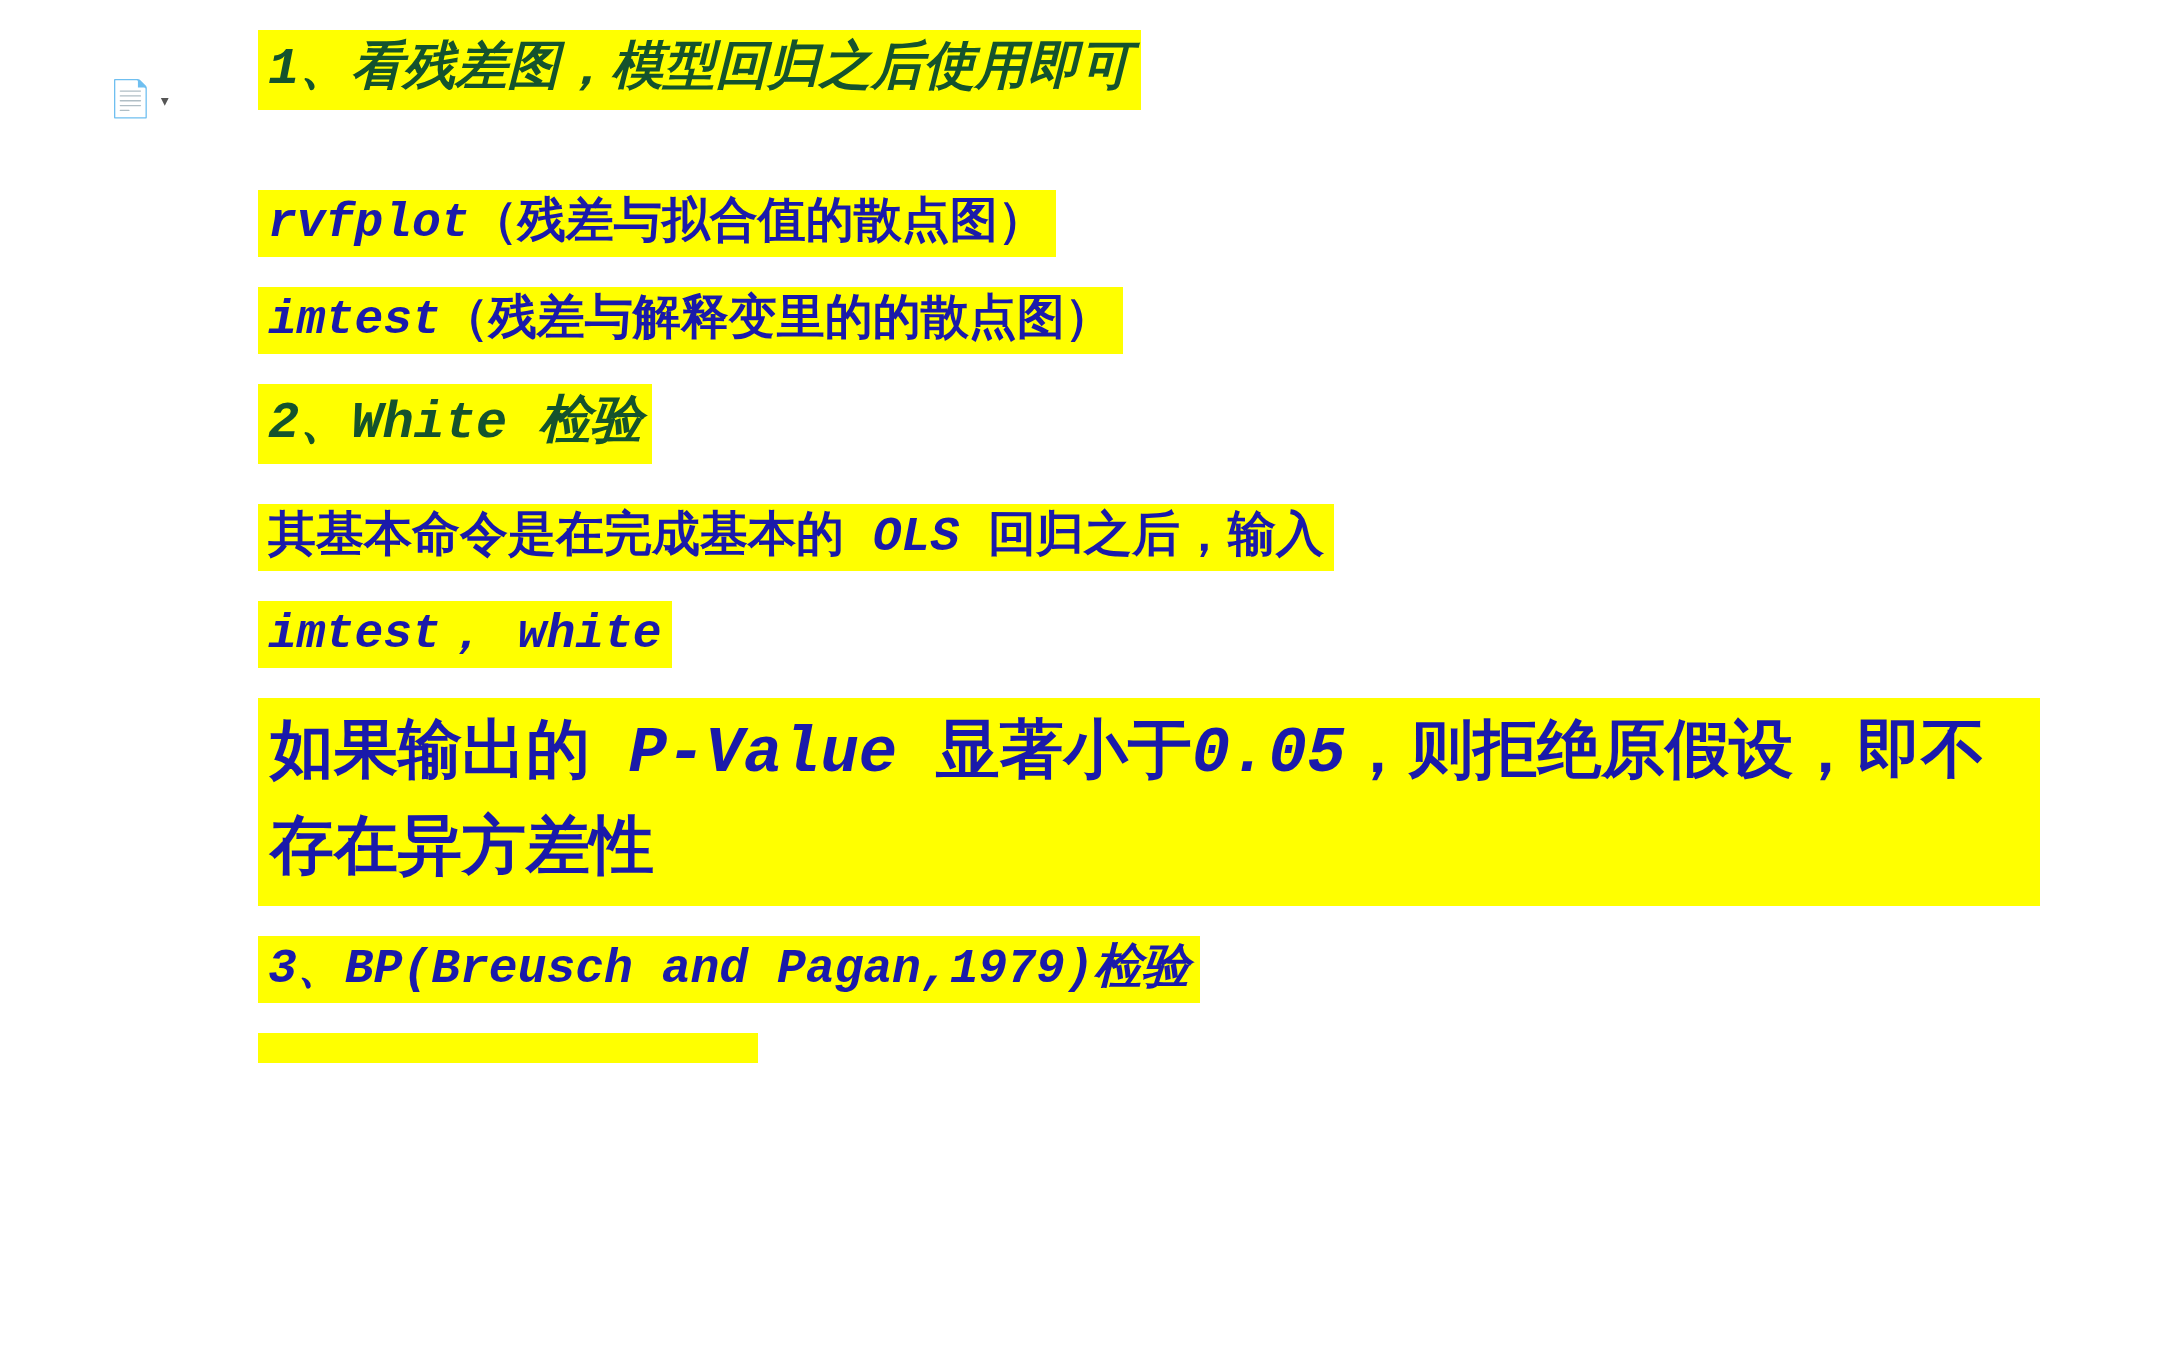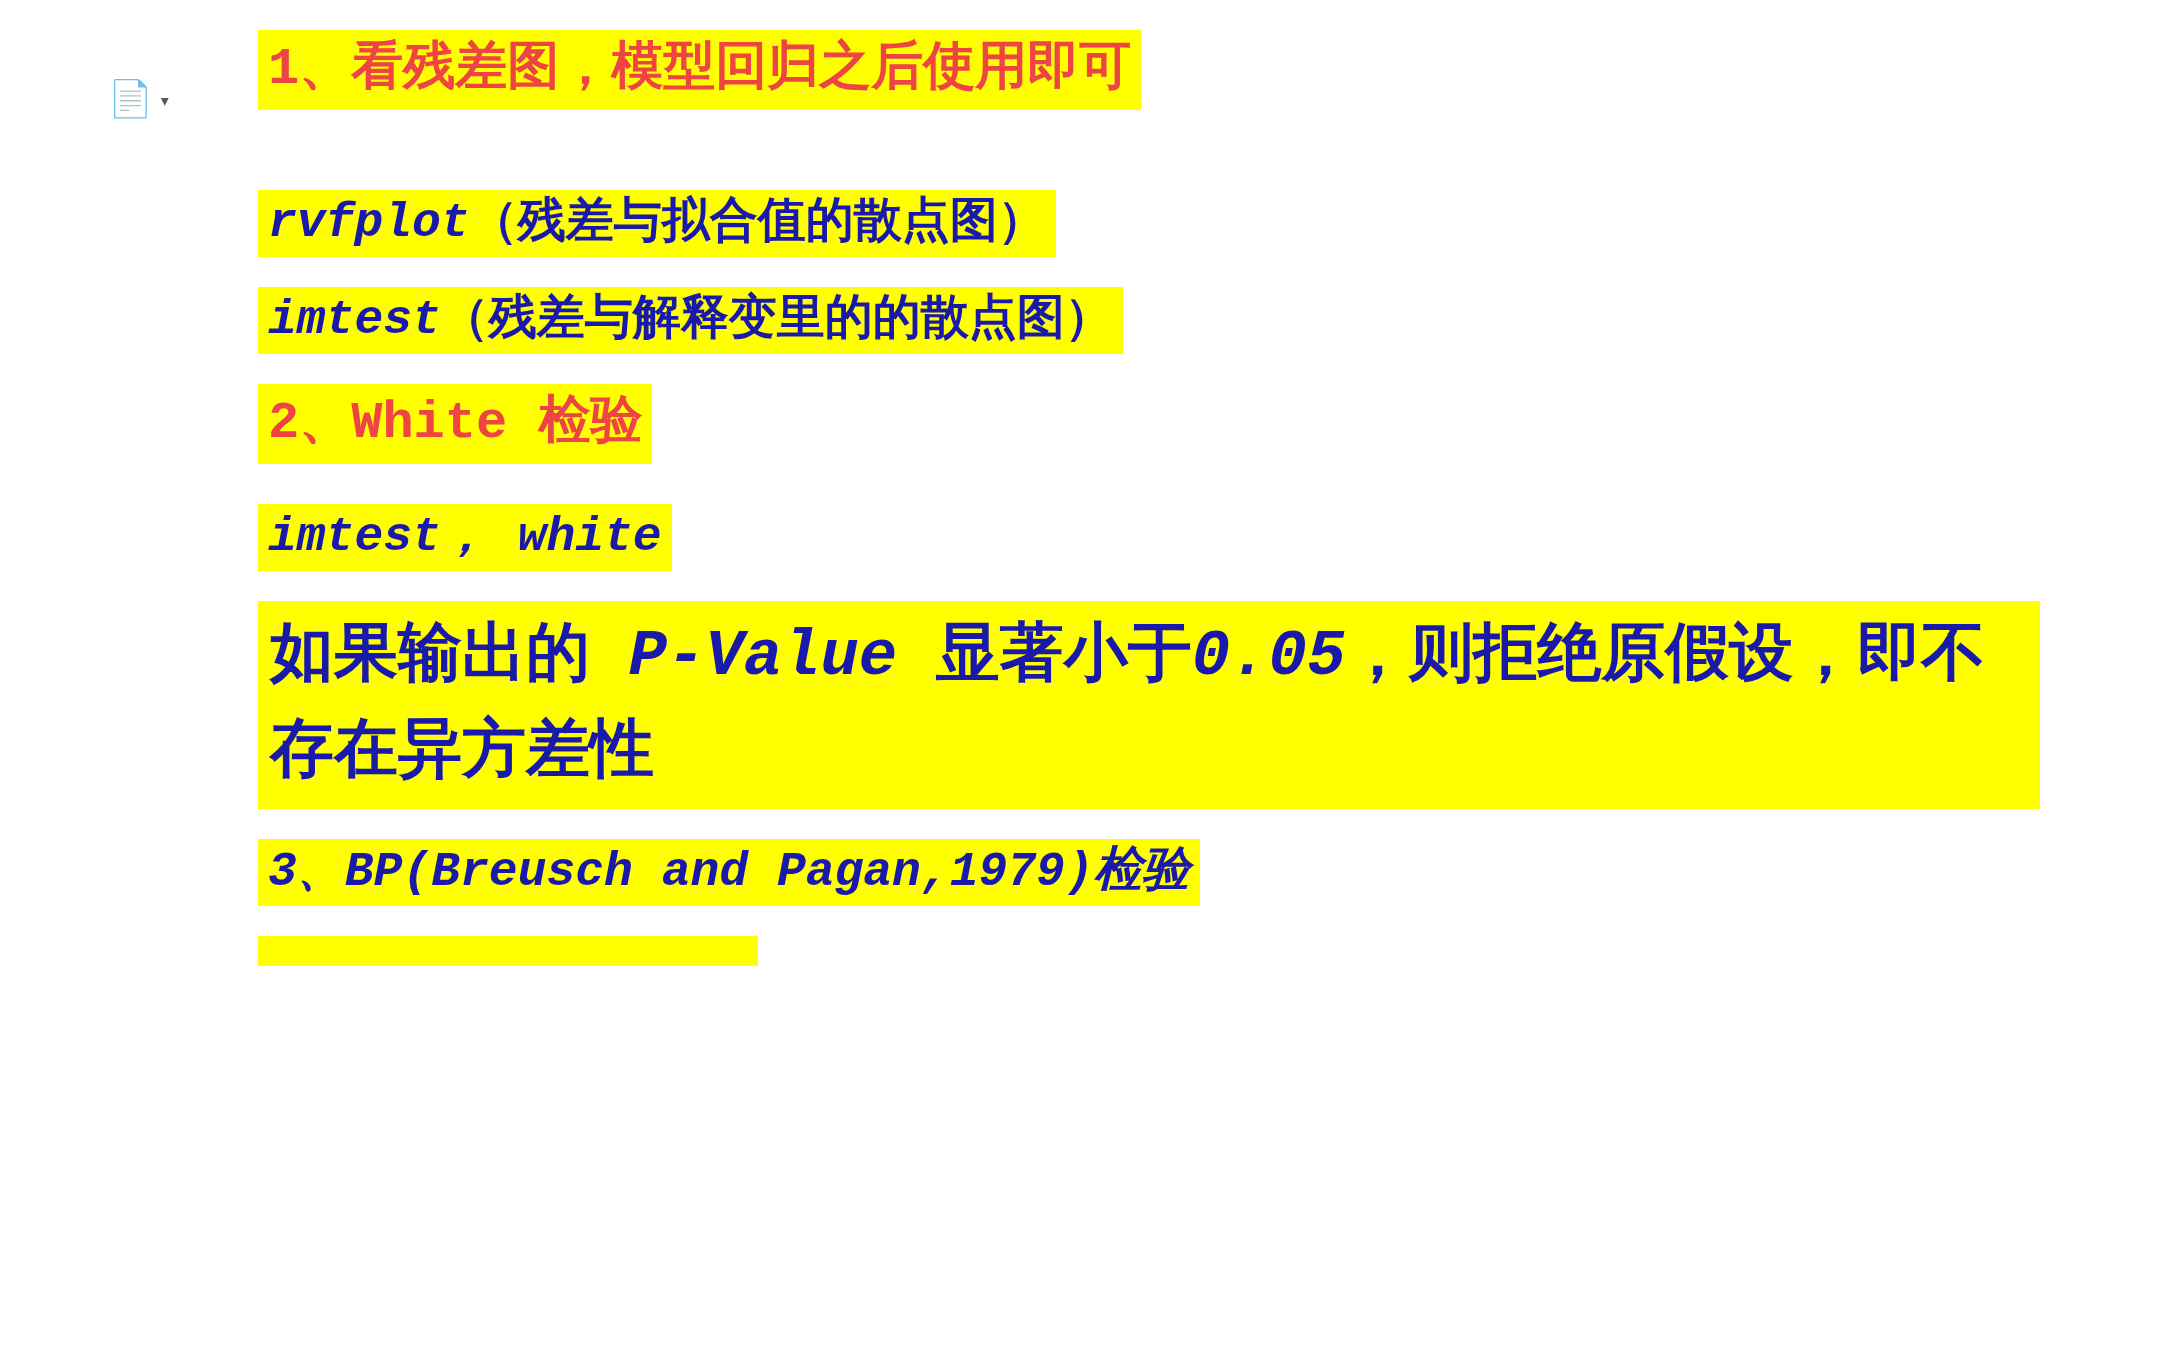--- a/index.html
+++ b/index.html
@@ -50,26 +50,27 @@
       padding-right: 120px;
     }
 
     .section-item {
       margin-bottom: 60px;
     }
 
     .heading-text {
       display: inline-block;
       background: #ffff00;
-      color: #ef4444;
+      color: #14532d;
       font-size: 52px;
       font-weight: bold;
       font-family: 'Courier New', Courier, monospace;
       padding: 6px 10px;
       line-height: 1.3;
+      font-style: italic;
     }
 
     .highlight-block {
       display: inline-block;
       background: #ffff00;
       color: #1a1aaa;
       font-size: 48px;
       font-weight: bold;
       font-family: 'Courier New', Courier, monospace;
       padding: 0 10px;
@@ -134,20 +135,25 @@
     <div class="section-item item-sub">
       <span class="highlight-block">
         <span class="code-inline">imtest</span><span>（残差与解释变里的的散点图）</span>
       </span>
     </div>
 
     <div class="section-item item-heading">
       <span class="heading-text">2、White 检验</span>
     </div>
 
+    <div class="section-item item-sub">
+      <span class="highlight-block">
+        <span>其基本命令是在完成基本的</span> <span class="code-inline">OLS</span> <span>回归之后，输入</span>
+      </span>
+    </div>
 
     <div class="section-item item-sub">
       <span class="highlight-block code-inline">imtest，  white</span>
     </div>
 
     <div class="section-item item-sub">
       <span class="multi-line-block">
         <span>如果输出的</span> <span class="code-inline">P-Value</span> <span>显著小于</span><span class="code-inline">0.05</span><span>，则拒绝原假设，即不存在异方差性</span>
       </span>
     </div>

